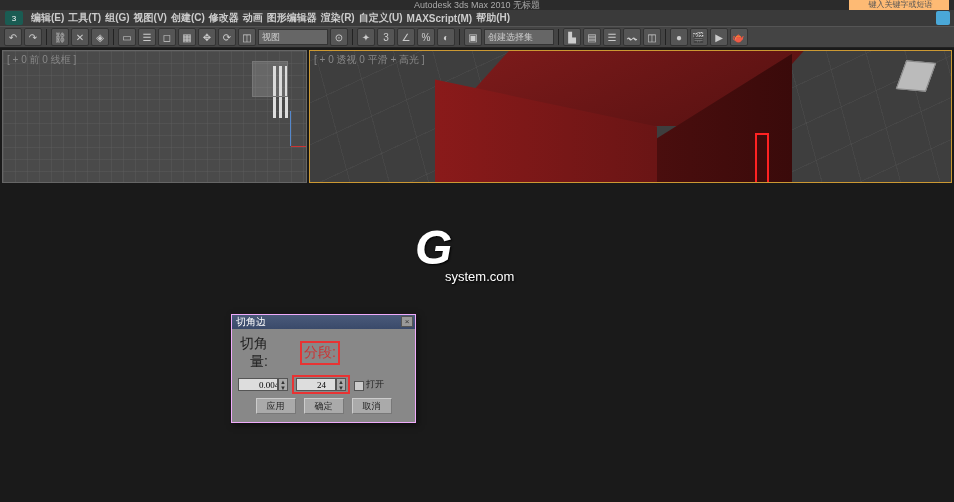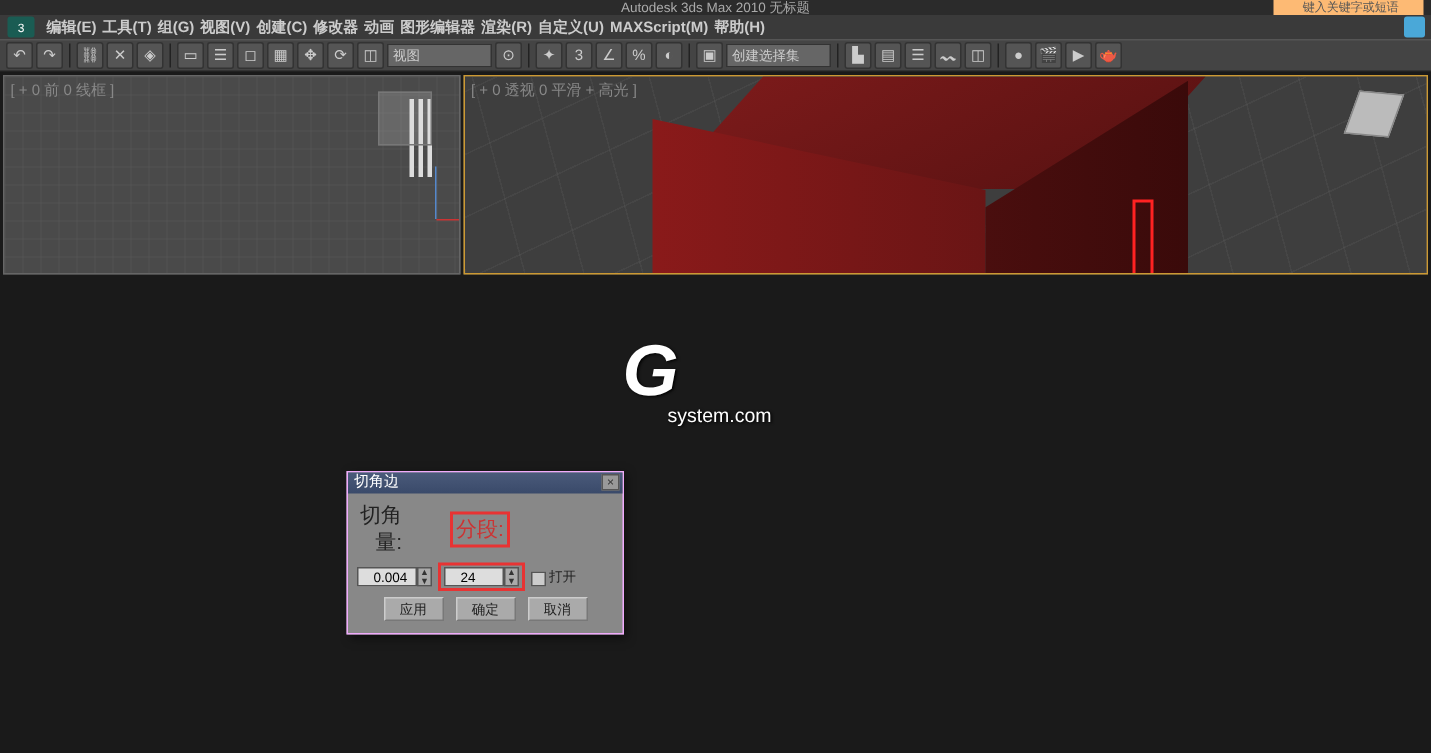--- a/index.html
+++ b/index.html
@@ -72,21 +72,21 @@
 .persp-axis .ax.b { background: #5577dd; transform: rotate(0deg); }
 .persp-axis .orig { position: absolute; left: -4px; top: 34px; width: 10px; height: 10px; background: #cc9933; transform: rotate(45deg); }
 
 .dialog { position: absolute; left: 231px; top: 314px; width: 185px; background: #888; border: 1px solid #f0abfc; box-shadow: 2px 2px 6px rgba(0,0,0,0.5); z-index: 100; }
 .dialog-title { height: 14px; background: linear-gradient(#4a5a7a, #3a4a6a); color: #fff; font-size: 10px; padding-left: 4px; line-height: 14px; position: relative; }
 .dialog-close { position: absolute; right: 2px; top: 1px; width: 12px; height: 11px; background: #999; border: 1px solid #555; font-size: 8px; text-align: center; line-height: 9px; color: #333; cursor: pointer; }
 .dialog-body { padding: 6px 6px 8px; font-size: 10px; color: #222; }
 .dialog-row { display: flex; align-items: center; gap: 4px; margin-bottom: 4px; }
 .dialog-label { width: 30px; text-align: right; font-size: 14px; }
 .spinner { display: flex; align-items: center; }
-.spinner input { width: 40px; height: 13px; background: #ddd; border: 1px solid #555; font-size: 9px; padding-left: 10px; }
+.spinner input { width: 40px; height: 13px; background: #ddd; border: 1px solid #555; font-size: 9px; padding-left: 20px; font-family: Liberation Serif, serif; }
 .spinner .arrows { width: 10px; height: 13px; background: #aaa; border: 1px solid #555; font-size: 6px; line-height: 6px; text-align: center; color: #333; }
 .red-box { border: 2px solid #e83333; padding: 1px 2px; }
 .dialog-check { display: flex; align-items: flex-end; gap: 2px; font-size: 9px; }
 .dialog-check .cb { width: 10px; height: 10px; border: 1px solid #555; background: #ccc; }
 .dialog-buttons { display: flex; justify-content: center; gap: 8px; margin-top: 4px; }
 .dialog-btn { width: 40px; height: 16px; background: #aaa; border: 1px outset #ccc; font-size: 9px; text-align: center; line-height: 14px; cursor: pointer; }
 
 .watermark { position: absolute; left: 415px; top: 220px; color: #fff; font-family: Georgia, serif; z-index: 50; text-shadow: 1px 1px 2px #000; pointer-events: none; }
 .watermark .big { font-size: 42px; font-style: italic; font-weight: bold; display: flex; align-items: baseline; }
 .watermark .big .g { font-size: 48px; }

